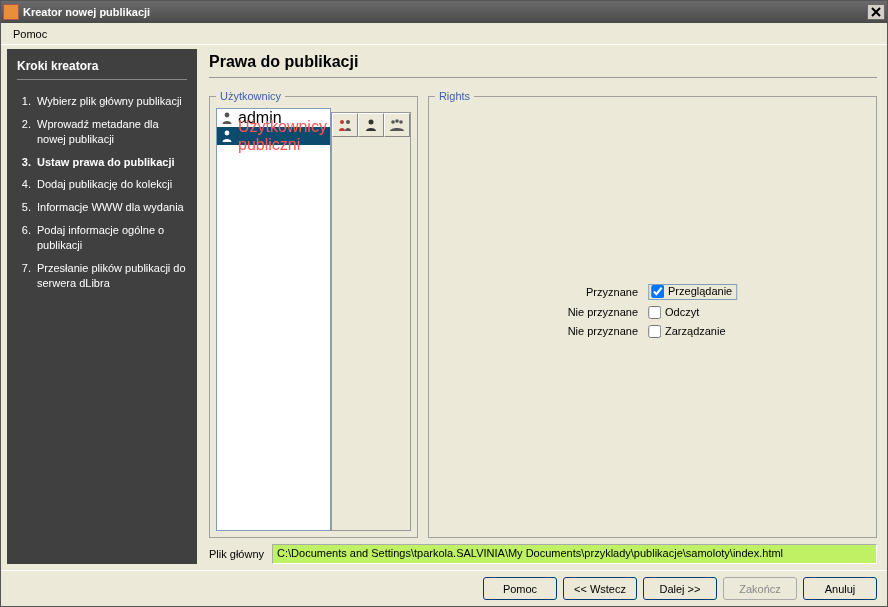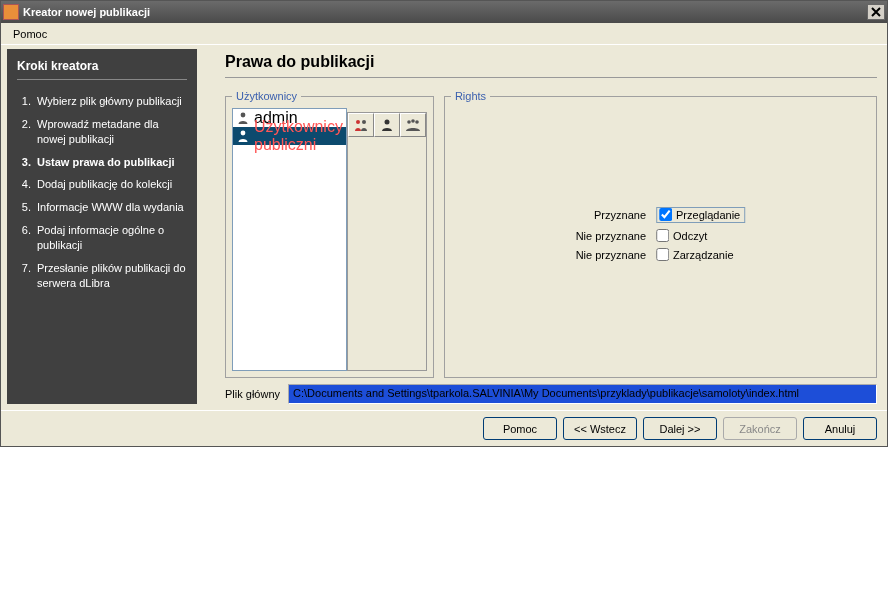--- a/index.html
+++ b/index.html
@@ -1,24 +1,24 @@
 <!DOCTYPE html>
 <html><head>
 <meta charset="utf-8">
 <style>
   * { box-sizing: border-box; }
   html, body { margin: 0; padding: 0; font-family: Tahoma, Arial, sans-serif; font-size: 11px; }
-  .window { width: 888px; height: 447px; background: #ECE9D8; display: flex; flex-direction: column; border: 1px solid #555; }
+  .window { width: 888px; height: 607px; background: #ECE9D8; display: flex; flex-direction: column; border: 1px solid #555; }
   .titlebar { height: 22px; background: linear-gradient(to bottom,#6b6b6b,#4a4a4a); color: #fff; display: flex; align-items: center; padding: 0 2px; }
   .title-icon { width: 16px; height: 16px; background: #e98f3a; margin-right: 4px; display:inline-block; border:1px solid #a55; }
   .titlebar-text { flex: 1; font-weight: bold; font-size: 11px; }
   .close-btn { width: 18px; height: 16px; background: #d4d0c8; border:1px solid #666; color:#000; display:flex; align-items:center; justify-content:center; font-family: Arial; font-size:11px; font-weight:bold; cursor:pointer; }
   .menubar { height: 22px; background: #ECE9D8; border-bottom: 1px solid #fff; display:flex; align-items:center; padding: 0 6px; }
   .menubar-item { padding: 2px 6px; cursor:pointer; }
-  .body { flex: 1; display: flex; padding: 4px 6px 6px 6px; gap: 24px; min-height:0; }
+  .body { flex: 1; display: flex; padding: 4px 6px 6px 6px; gap: 8px; min-height:0; }
   .sidebar { width: 190px; background: #404040; color: #fff; padding: 10px 10px; }
   .sidebar-title { font-weight: bold; font-size: 12px; border-bottom: 1px solid #888; padding-bottom: 6px; margin-bottom: 10px; }
   .steps { list-style: none; padding: 0; margin: 0; }
   .step { display: flex; gap: 6px; padding: 4px 0; font-size: 11px; line-height: 1.35; }
   .step-num { min-width: 14px; text-align: right; }
   .step.active { font-weight: bold; }
   .main { flex:1; display:flex; flex-direction: column; min-height:0; }
   .main-title { font-weight: bold; font-size: 16px; border-bottom: 1px solid #999; padding: 4px 0 6px 0; margin: 0 4px 12px 4px; }
   .panels { flex:1; display:flex; gap: 10px; padding: 0 4px; min-height:0; }
   fieldset { border: 1px solid #a0a0a0; padding: 6px; margin:0; }
@@ -33,21 +33,21 @@
   .users-toolbar { display:flex; gap:0; margin-top:4px; border:1px solid #999; width:fit-content; }
   .tool-btn { width:26px; height:24px; background:#ECE9D8; border:1px solid #fff; border-right-color:#888; border-bottom-color:#888; display:flex; align-items:center; justify-content:center; cursor:pointer; }
   .rights-fs { flex:1; position:relative; }
   .rights-grid { position:absolute; top: 48%; left:50%; transform:translate(-50%,-50%); display:grid; grid-template-columns: auto auto; row-gap:6px; column-gap:10px; align-items:center; }
   .rights-grid .r-label { text-align:right; }
   .chk-wrap { display:flex; align-items:center; gap:4px; }
   .chk-wrap.framed { border:1px solid #7f9db9; padding:0 4px 1px 2px; }
   input[type=checkbox]{ margin:0; width:13px; height:13px; }
   .footer-row { display:flex; align-items:center; gap:8px; padding: 6px 4px 0 4px; }
   .main-file-label { white-space:nowrap; }
-  .main-file-field { flex:1; background:#1d4ed8; border:1px inset #fff; padding:2px 4px; font-size:11px; height:20px; overflow:hidden; text-overflow:ellipsis; white-space:nowrap; }
+  .main-file-field { flex:1; background:#bef264; border:1px inset #fff; padding:2px 4px; font-size:11px; height:20px; overflow:hidden; text-overflow:ellipsis; white-space:nowrap; }
   .buttonbar { height:36px; display:flex; justify-content:flex-end; align-items:center; gap:6px; padding: 0 10px; border-top:1px solid #fff; }
   .btn { min-width:74px; height:23px; background:#ECE9D8; border:1px solid #003c74; border-radius:3px; font-size:11px; padding:0 10px; cursor:pointer; }
   .btn:disabled { color:#888; border-color:#aaa; cursor:default; }
   svg { display:block; }
 </style>
 </head>
 <body>
 
 <div class="window">
 

